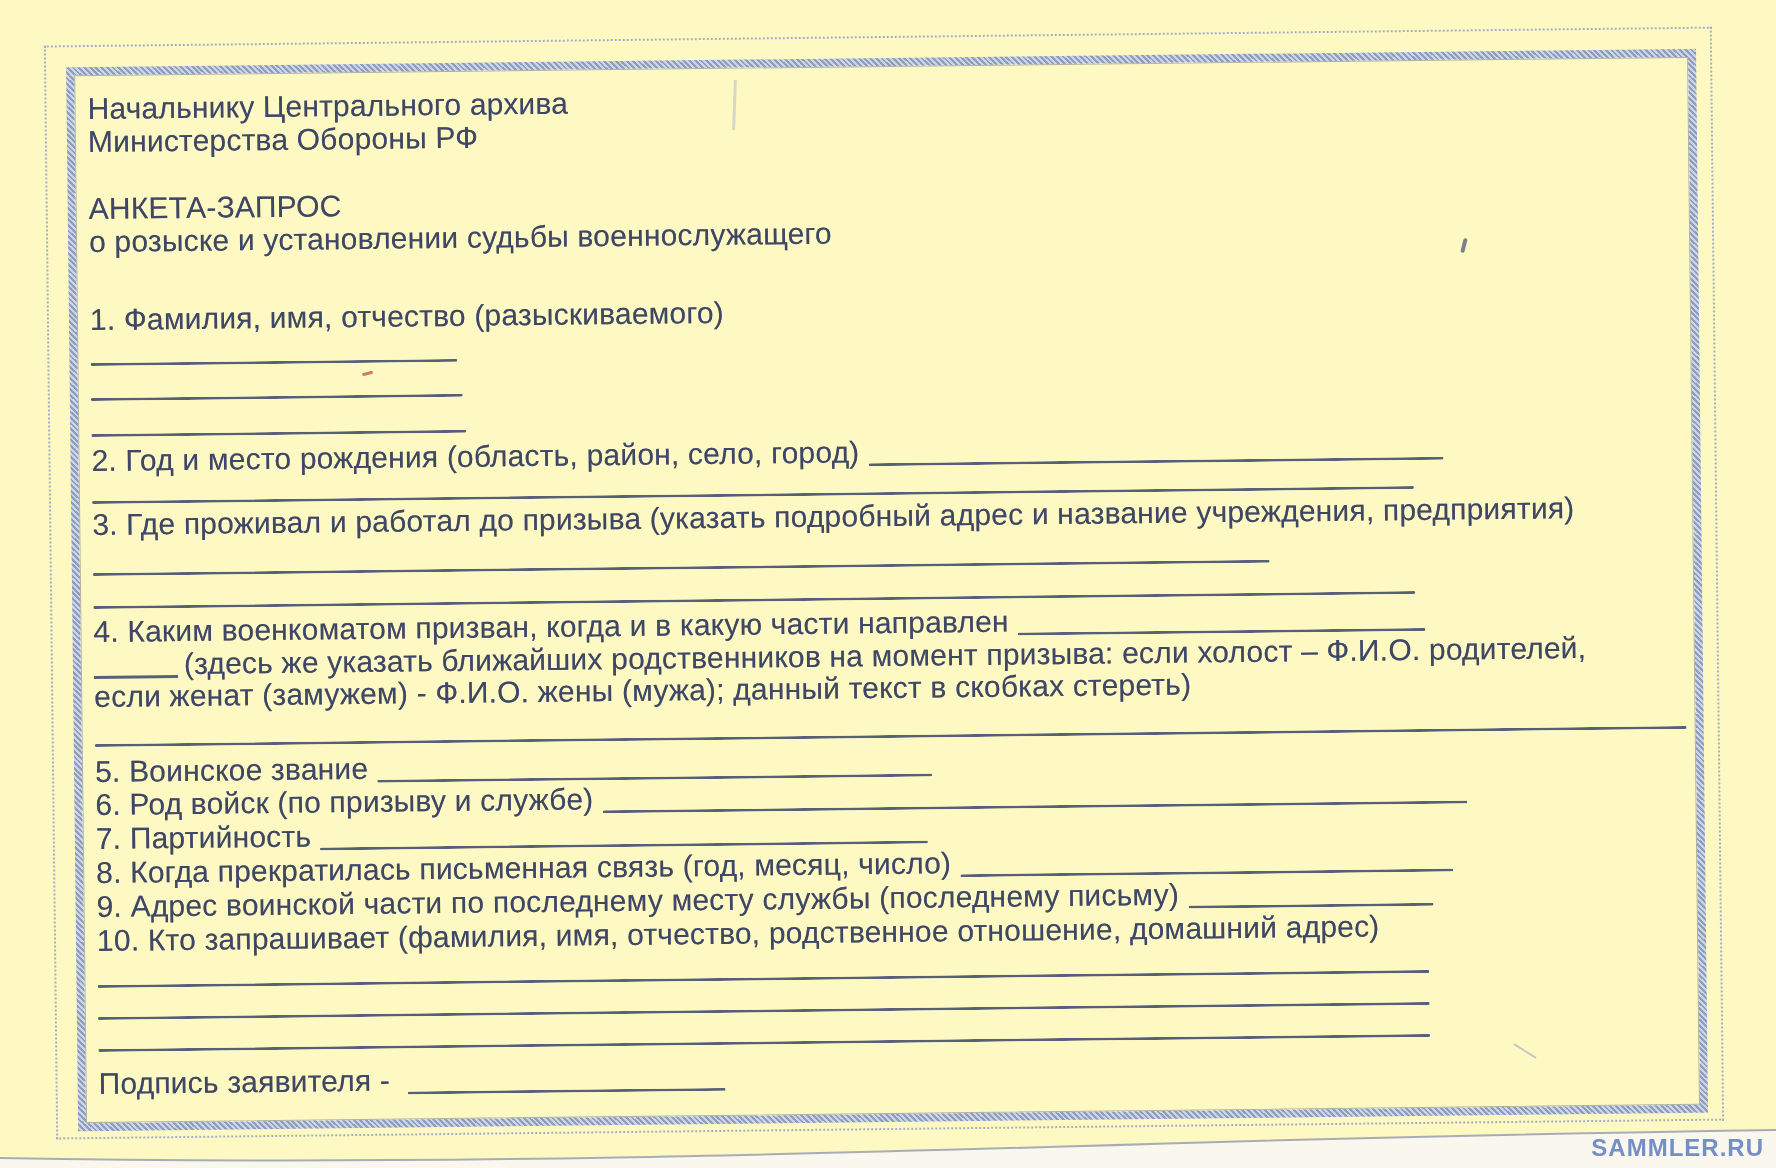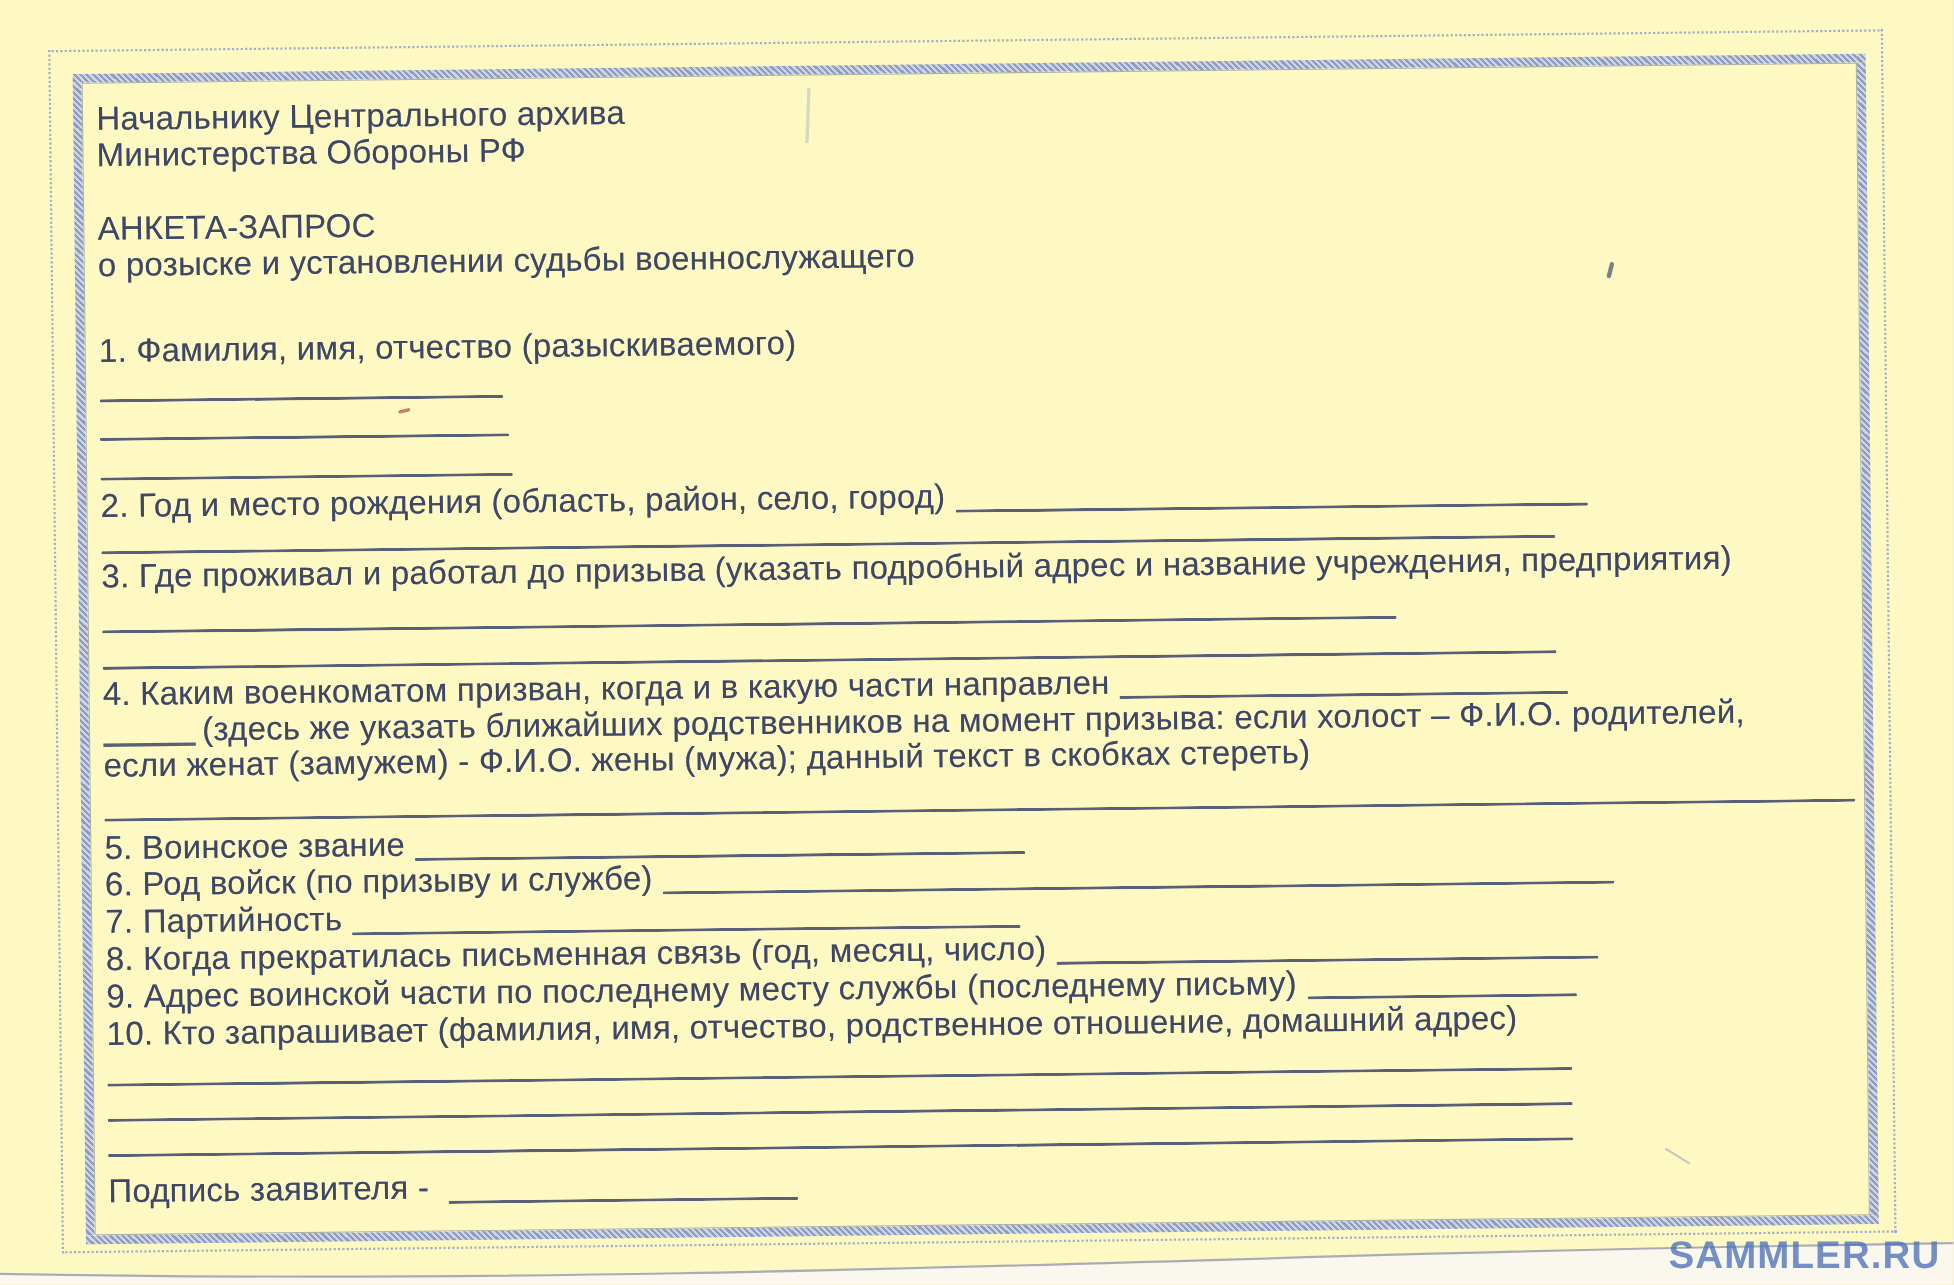--- a/index.html
+++ b/index.html
@@ -45,21 +45,21 @@
     margin:0 0 3px 9px; opacity:.92;
   }
   .row .lead{
     flex:0 0 auto; width:84px; border-bottom:3px solid #4a5472;
     margin:0 6px 3px 0; opacity:.92;
   }
   
   .bottom-edge{position:absolute; left:0; top:1106px; width:1776px; height:62px; pointer-events:none;}
   .watermark{
     position:absolute; right:12px; bottom:6px;
-    font-size:35px; font-weight:bold; letter-spacing:1px;
+    font-size:24px; font-weight:bold; letter-spacing:1px;
     color:rgba(77,113,187,.78);
   }
   
   .apostrophe{position:absolute; left:1462px; top:238px; width:4px; height:15px;
     background:#5d6378; border-radius:2px; transform:rotate(14deg); opacity:.8;}
   .red-speck{position:absolute; left:362px; top:372px; width:11px; height:3px;
     background:#b8524a; border-radius:2px; transform:rotate(-14deg); opacity:.75;}
   .blue-streak{position:absolute; left:733px; top:80px; width:3px; height:50px;
     background:rgba(120,142,200,.30); transform:rotate(2deg);}
   .grey-slash{position:absolute; left:1512px; top:1050px; width:26px; height:2px;

